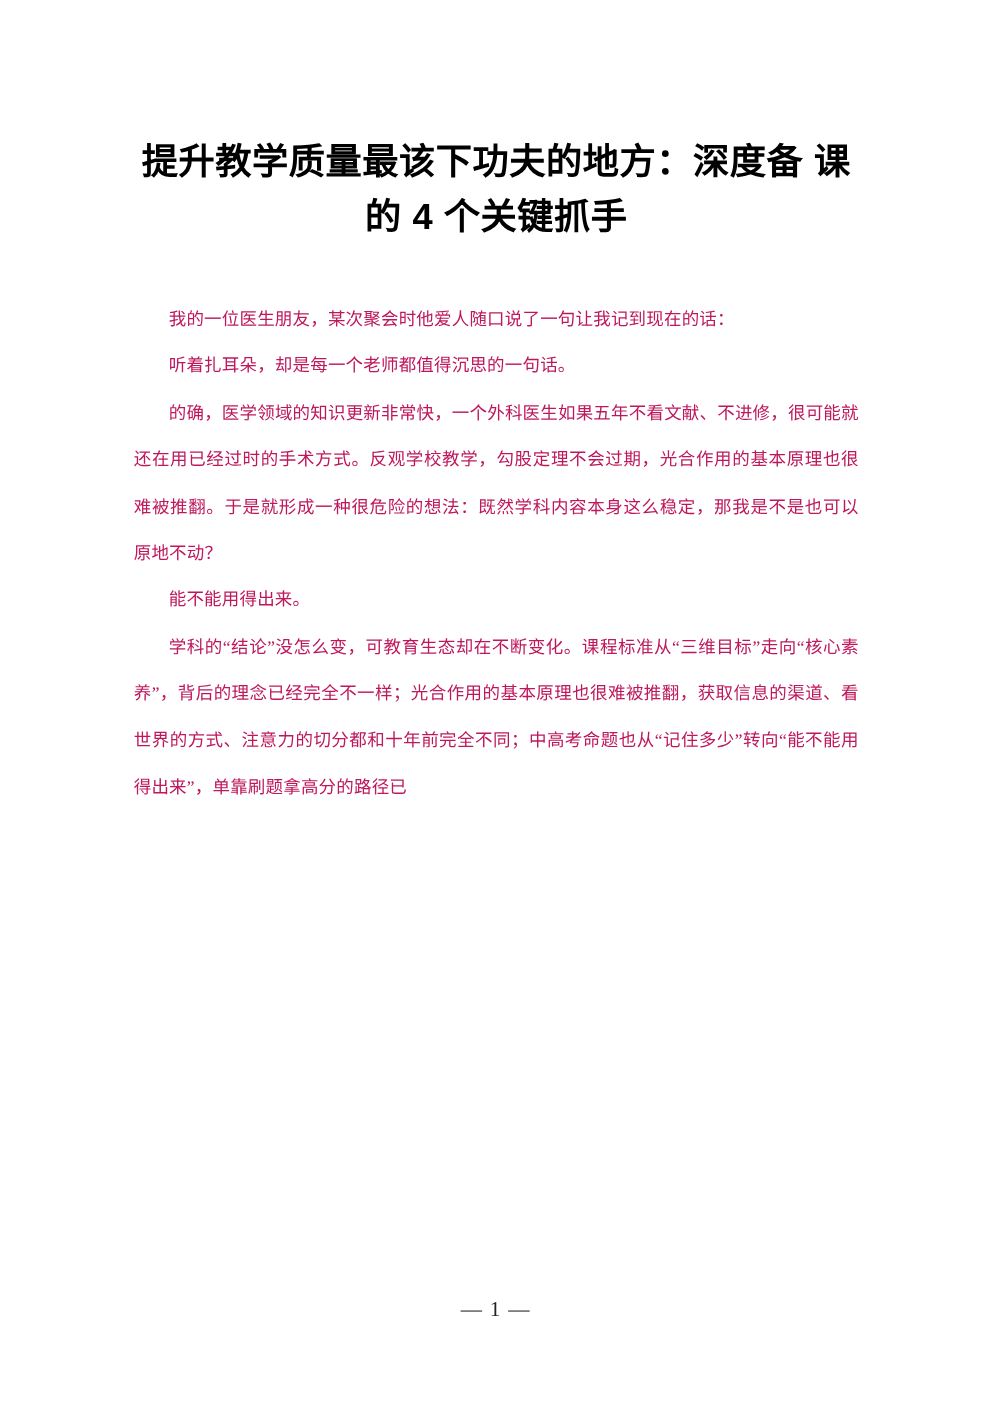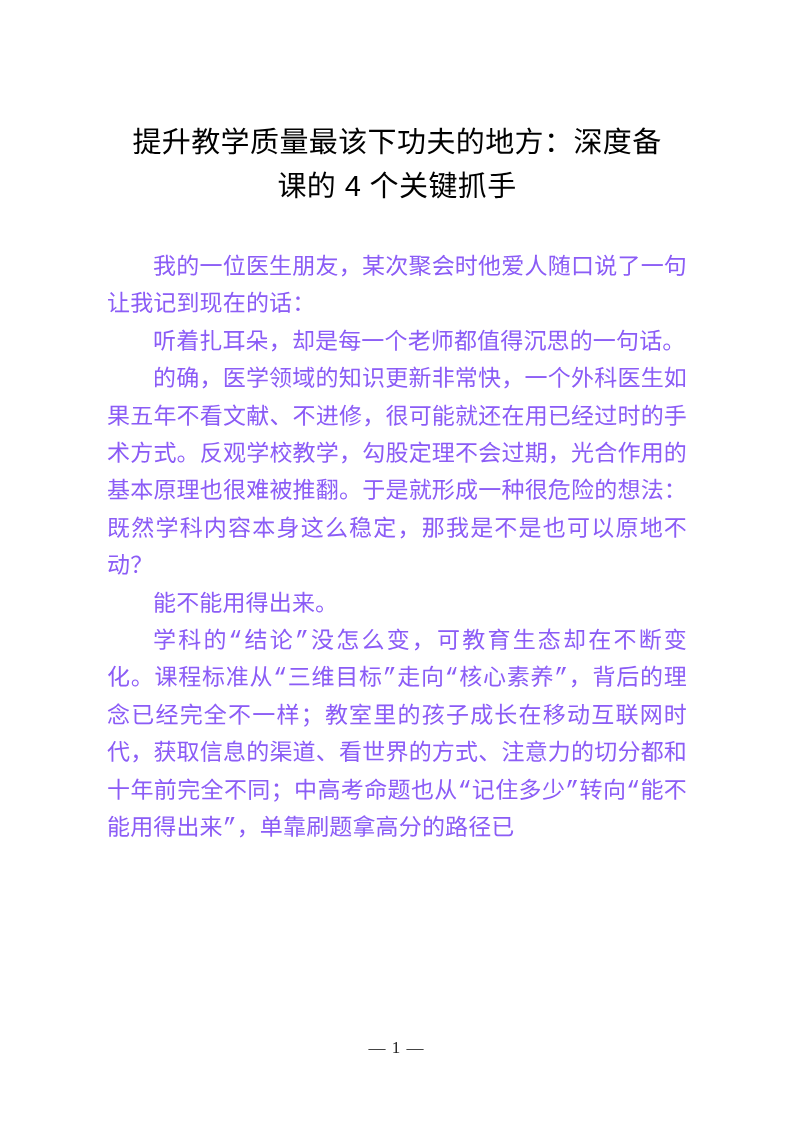--- a/index.html
+++ b/index.html
@@ -27,47 +27,47 @@
 
   .content {
     position: absolute;
     left: 107px;
     top: 0;
     width: 580px;
   }
 
   
   .doc-title {
-    margin: 16px;
+    margin: 4px;
     padding-top: 104px;
     font-family: "Liberation Sans", "DejaVu Sans", sans-serif;
-    font-weight: normal;
+    font-weight: bold;
     font-size: 29px;
     line-height: 44px;
     text-align: center;
     letter-spacing: 0.4px;
     color: #000000;
     word-break: break-all;
   }
 
   
   .body-block {
     margin-top: 42px;
   }
 
   p.para {
     margin: 0;
-    font-family: Liberation Mono, monospace;
-    font-size: 23px;
+    font-family: Liberation Serif, serif;
+    font-size: 14px;
     line-height: 37.4px;
     text-align: justify;
     text-justify: inter-ideograph;
     text-indent: 2em;
     letter-spacing: 0.15px;
-    color: #8b5cf6;
+    color: #be185d;
     word-break: break-all;
     font-weight: 350;
   }
 
   
   .page-footer {
     position: absolute;
     left: 0;
     right: 0;
     top: 1038px;
@@ -89,21 +89,21 @@
     <h1 class="doc-title">
       <span>提升教学质量最该下功夫的地方：深度备</span>
       <span>课的 4 个关键抓手</span>
     </h1>
 
     <div class="body-block">
       <p class="para">我的一位医生朋友，某次聚会时他爱人随口说了一句让我记到现在的话：</p>
       <p class="para">听着扎耳朵，却是每一个老师都值得沉思的一句话。</p>
       <p class="para">的确，医学领域的知识更新非常快，一个外科医生如果五年不看文献、不进修，很可能就还在用已经过时的手术方式。反观学校教学，勾股定理不会过期，光合作用的基本原理也很难被推翻。于是就形成一种很危险的想法：既然学科内容本身这么稳定，那我是不是也可以原地不动？</p>
       <p class="para">能不能用得出来。</p>
-      <p class="para">学科的“结论”没怎么变，可教育生态却在不断变化。课程标准从“三维目标”走向“核心素养”，背后的理念已经完全不一样；教室里的孩子成长在移动互联网时代，获取信息的渠道、看世界的方式、注意力的切分都和十年前完全不同；中高考命题也从“记住多少”转向“能不能用得出来”，单靠刷题拿高分的路径已</p>
+      <p class="para">学科的“结论”没怎么变，可教育生态却在不断变化。课程标准从“三维目标”走向“核心素养”，背后的理念已经完全不一样；光合作用的基本原理也很难被推翻，获取信息的渠道、看世界的方式、注意力的切分都和十年前完全不同；中高考命题也从“记住多少”转向“能不能用得出来”，单靠刷题拿高分的路径已</p>
     </div>
 
   </div>
 
   <div class="page-footer">
     <span>— 1 —</span>
   </div>
 
 </div>
 

